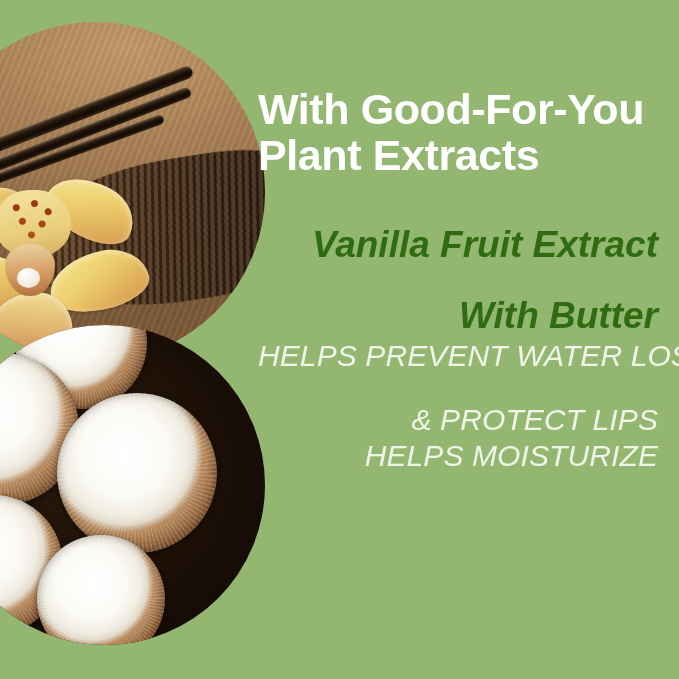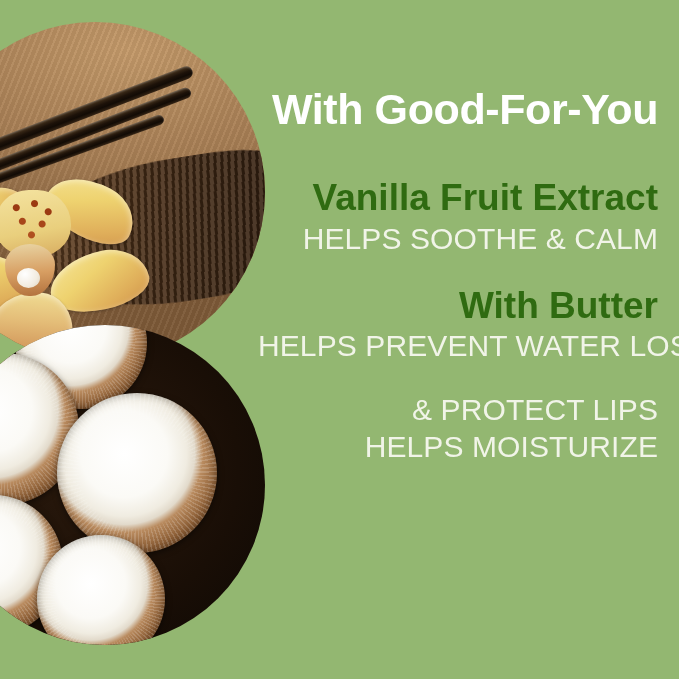--- a/index.html
+++ b/index.html
@@ -178,24 +178,24 @@
     width: 400px;
     text-align: right;
   }
   .headline {
     color: #ffffff;
     font-weight: bold;
     font-size: 43px;
     line-height: 1.08;
     letter-spacing: -0.4px;
     margin: 0 0 0 0;
-    text-align: right;
+    text-align: left;
     white-space: nowrap;
   }
-  .block { margin-top: 30px; }
+  .block { margin-top: 30px; font-style: italic; }
   #block-vanilla { margin-top: 46px; }
   .ingredient {
     color: #2f6b11;
     font-weight: bold;
     font-size: 37px;
     line-height: 1.1;
     margin: 0;
     white-space: nowrap;
   }
   .benefit {
@@ -235,24 +235,24 @@
     <div class="coconut" id="coco-5"></div>
     <div class="coconut" id="coco-1"></div>
     <div class="coconut" id="coco-2"></div>
     <div class="coconut" id="coco-3"></div>
     <div class="coconut" id="coco-4"></div>
   </div>
 
   <div id="copy">
 
     <h1 class="headline">With Good-For-You</h1>
+    <h1 class="headline">Plant Extracts</h1>
 
     <div class="block" id="block-vanilla">
       <p class="ingredient">Vanilla Fruit Extract</p>
-      <p class="benefit">HELPS SOOTHE &amp; CALM</p>
     </div>
 
     <div class="block">
       <p class="ingredient">With Butter</p>
       <p class="benefit">HELPS PREVENT WATER LOSS</p>
     </div>
 
     <div class="block">
       <p class="benefit">&amp; PROTECT LIPS</p>
       <p class="benefit">HELPS MOISTURIZE</p>

